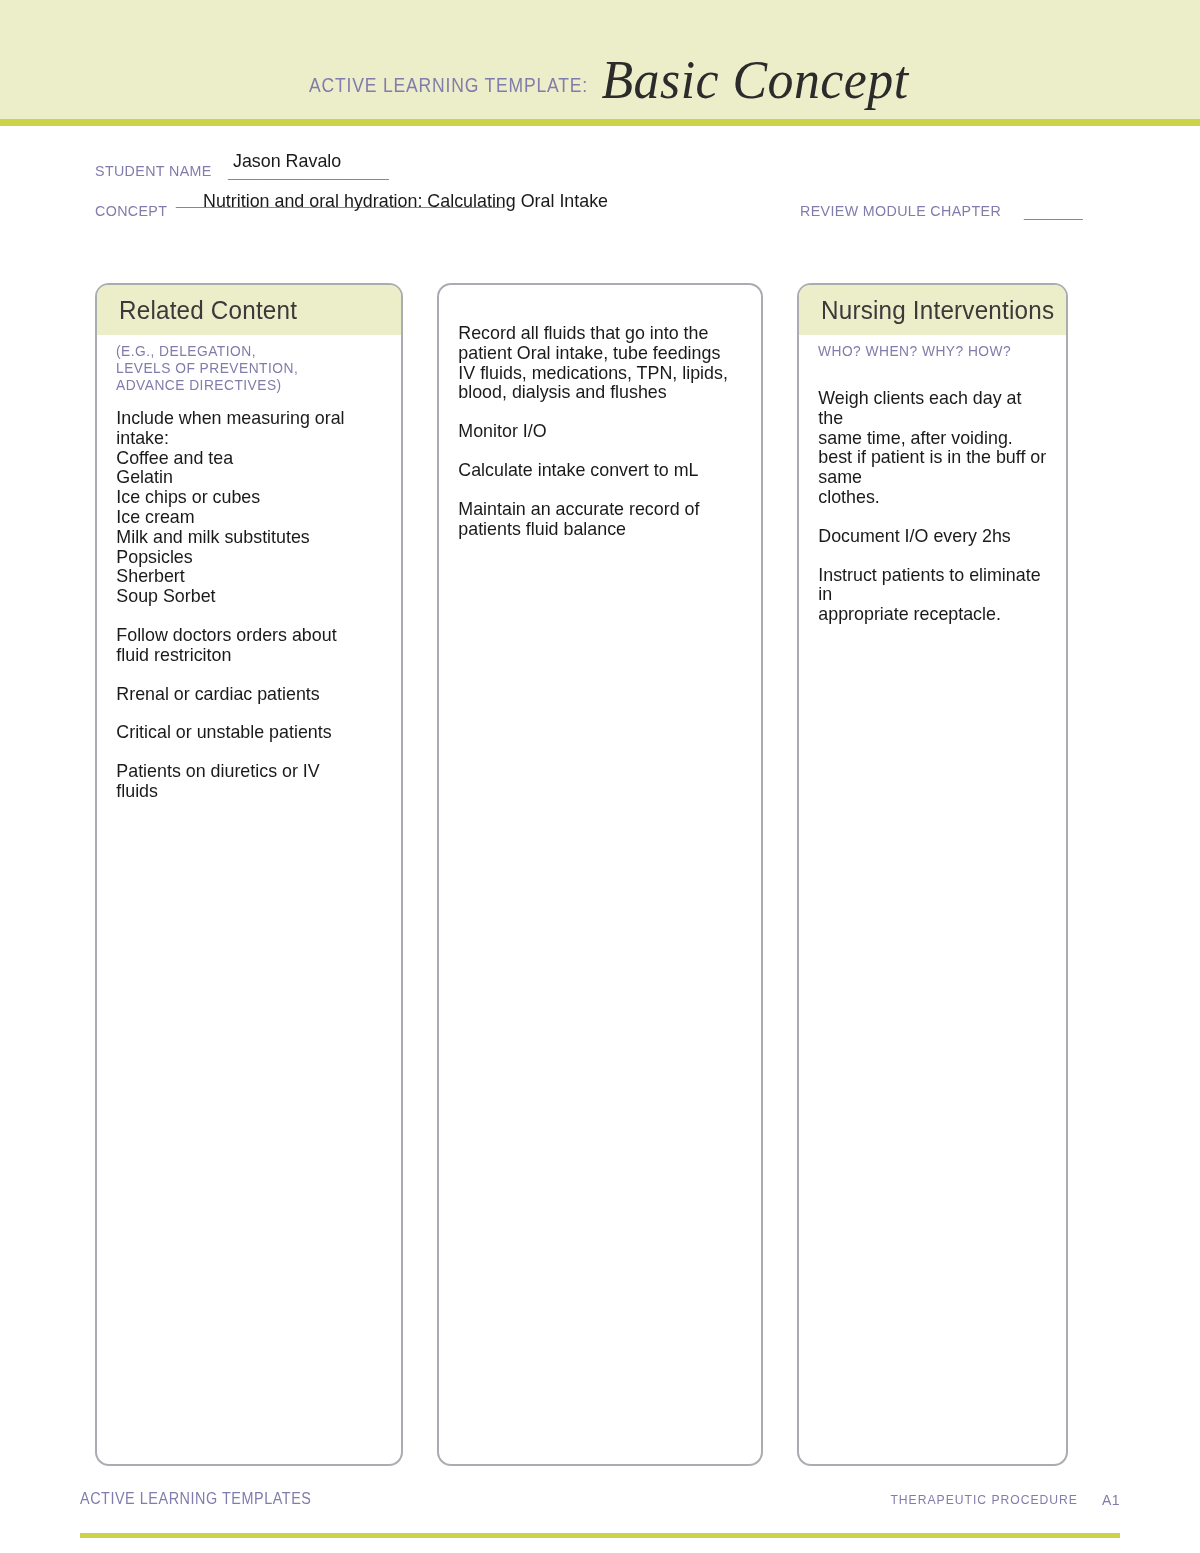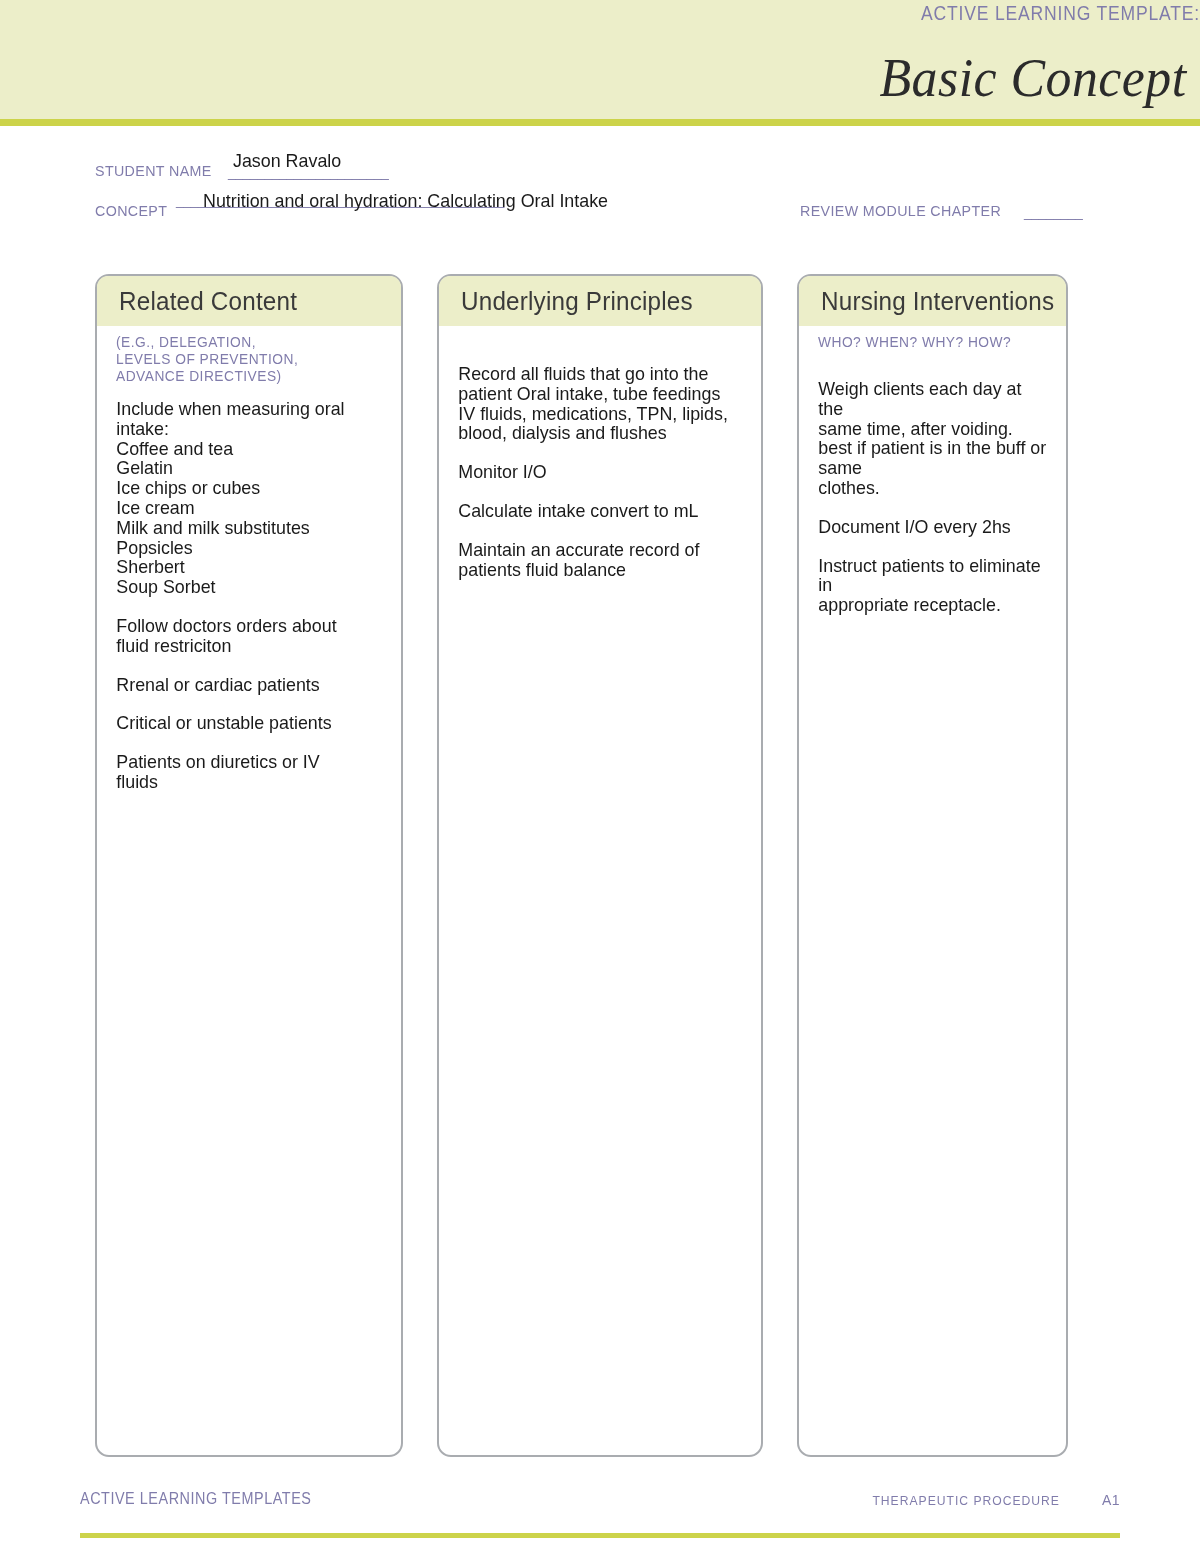--- a/index.html
+++ b/index.html
@@ -30,21 +30,20 @@
     height: 7px;
     background: #CCD34A;
   }
   .header-inner {
     position: absolute;
     left: 0; top: 0;
     width: 1200px; height: 119px;
     display: flex;
     align-items: flex-end;
     justify-content: center;
-    flex-direction: column;
   }
   .alt-eyebrow {
     color: #807CAB;
     font-family: "Liberation Sans Narrow", "Liberation Sans", sans-serif;
     font-size: 19.5px;
     letter-spacing: 0.9px;
     font-weight: 400;
     transform: scaleX(0.9);
     transform-origin: right bottom;
     padding-bottom: 22px;
@@ -114,21 +113,21 @@
   #row-concept .meta-label { position:absolute; left:0; bottom:4px; }
   #row-concept .meta-rule  { position:absolute; left:81px; bottom:16px; }
   #row-concept .meta-fill  { left:108px; bottom:12px; }
   #row-rmc { position:absolute; left:705px; top:40px; }
   #row-rmc .meta-label { position:absolute; left:0; bottom:4px; }
   #row-rmc .meta-rule  { position:absolute; left:224px; bottom:4px; }
 
   
   .card {
     position: absolute;
-    top: 274px;
+    top: 283px;
     height: 1183px;
     background: #ffffff;
     border: 2px solid #A9ACB0;
     border-radius: 14px;
     box-sizing: border-box;
     overflow: visible;
   }
   #card-related    { left: 95px;  width: 308px; }
   #card-principles { left: 437px; width: 326px; }
   #card-nursing    { left: 797px; width: 271px; }
@@ -203,22 +202,22 @@
     font-size: 16px;
     letter-spacing: 0.6px;
     transform: scaleX(0.9);
     transform-origin: left bottom;
     white-space: nowrap;
   }
   .footer-right {
     position: absolute;
     right: 0; bottom: 0;
     display: flex;
-    align-items: center;
-    gap: 32px;
+    align-items: flex-start;
+    gap: 14px;
     white-space: nowrap;
   }
   .footer-cat {
     color: #807CAB;
     font-family: "Liberation Sans Narrow", "Liberation Sans", sans-serif;
     font-size: 13.5px;
     letter-spacing: 1.1px;
     transform: scaleX(0.9);
     transform-origin: right baseline;
   }
@@ -282,23 +281,20 @@
     <p class="para">Follow doctors orders about
 fluid restriciton</p>
     <p class="para">Rrenal or cardiac patients</p>
     <p class="para">Critical or unstable patients</p>
     <p class="para">Patients on diuretics or IV
 fluids</p>
   </div>
 </div>
 
 <div class="card" id="card-principles">
-  <div class="card-head">
-    <span class="card-head-text">Underlying Principles</span>
-  </div>
   <div class="card-body body-top-gap-lg">
     <p class="para">Record all fluids that go into the
 patient  Oral intake, tube feedings
 IV fluids, medications, TPN, lipids,
 blood, dialysis and flushes</p>
     <p class="para">Monitor I/O</p>
     <p class="para">Calculate intake convert to mL</p>
     <p class="para">Maintain an accurate record of
 patients fluid balance</p>
   </div>

